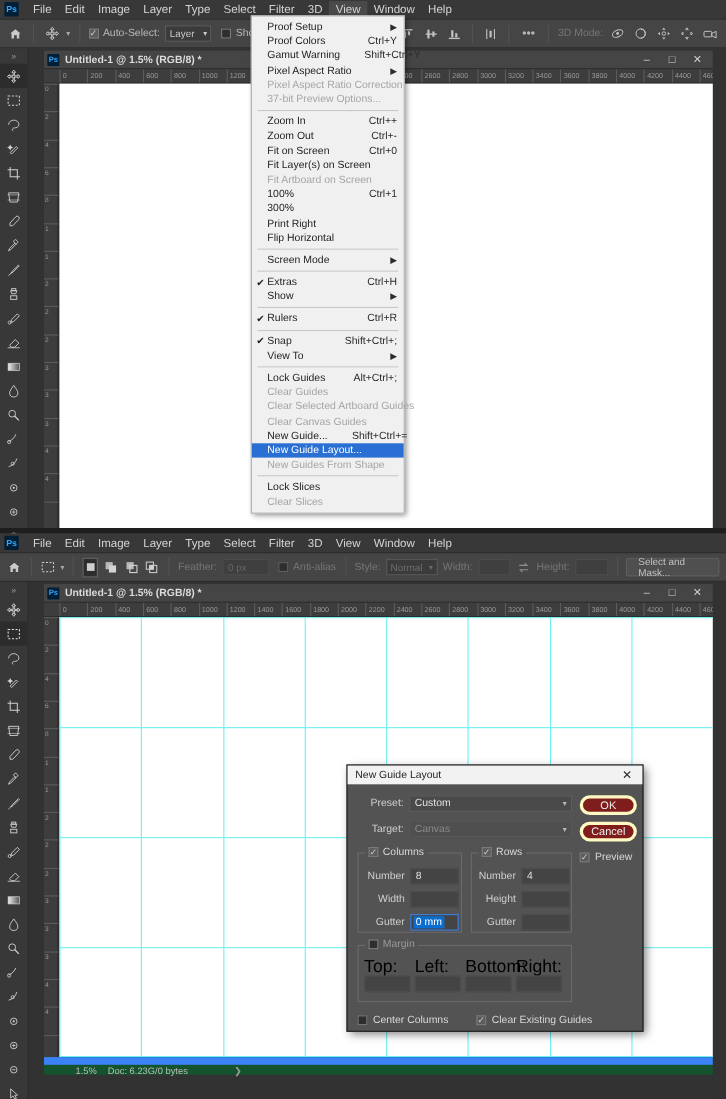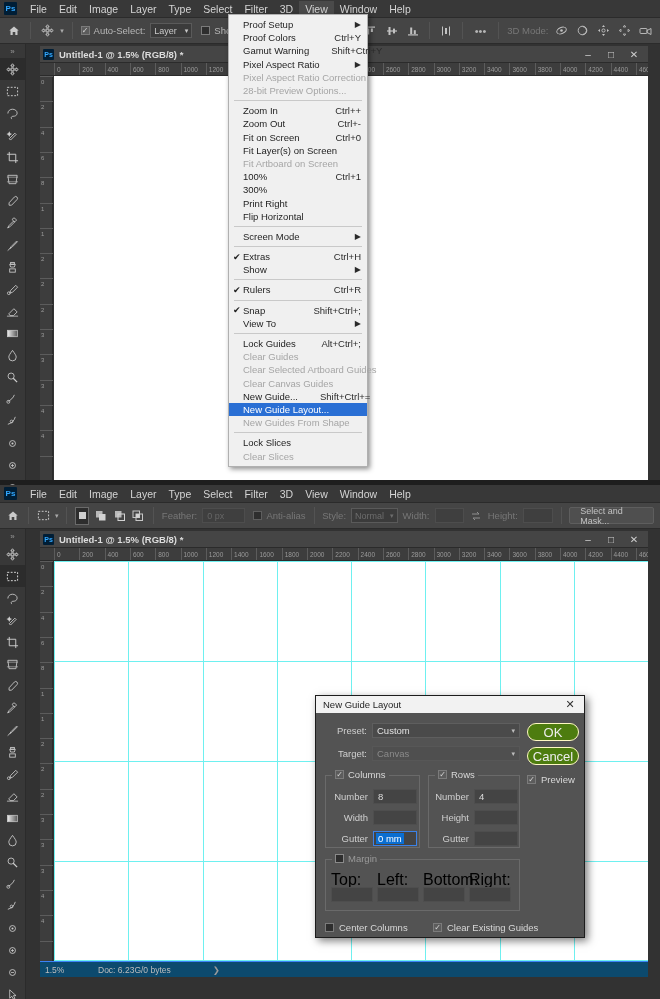--- a/index.html
+++ b/index.html
@@ -106,22 +106,22 @@
     line-height: 13px;
   }
   .rtick-v {
     position: absolute; left: 0; font-size: 6.5px; color: #9a9a9a;
     border-top: 1px solid #5c5c5c; width: 13px; padding-left: 1px;
   }
   .canvas { position: absolute; background: #ffffff; overflow: hidden; }
   .guide-v { position: absolute; top: 0; bottom: 0; width: 1px; }
   .guide-h { position: absolute; left: 0; right: 0; height: 1px; }
   .statusbar {
-    height: 16px; background: #0c4a6e; display: flex; align-items: center;
-    font-size: 8.5px; color: #bdbdbd; gap: 0; border-top: 1px solid #3b82f6;
+    height: 16px; background: #14532d; display: flex; align-items: center;
+    font-size: 8.5px; color: #bdbdbd; gap: 0; border-top: 7px solid #3b82f6; text-align: right;
   }
   .sb-zoom { width: 48px; padding-left: 5px; }
   .sb-doc { padding-left: 10px; }
   .sb-arrow { padding-left: 42px; color: #9a9a9a; }
 
   
   .dropdown {
     position: absolute; background: #f0f0f0; border: 1px solid #b0b0b0;
     box-shadow: 2px 2px 5px rgba(0,0,0,.45); padding: 3px 0; z-index: 40;
   }
@@ -161,23 +161,23 @@
   .dlg-select.dim { color: #8a8a8a; background: #4f4f4f; border-color: #575757; }
   .dlg-select .caret { margin-left: auto; font-size: 7px; color: #bdbdbd; }
   .dlg-input {
     background: #444444; border: 1px solid #4e4e4e; height: 15px;
     font-size: 9.5px; color: #dcdcdc; display: flex; align-items: center;
     padding: 0 4px;
   }
   .dlg-input.sel { border: 1px solid #3b82e8; background: #444; padding: 0 2px; }
   .dlg-input.sel span { background: #0a6ed1; color: #fff; padding: 0 2px; }
   .dlg-btn {
-    border: 1px solid #fef9c3; border-radius: 9px; height: 18px;
+    border: 3px solid #fef9c3; border-radius: 9px; height: 18px;
     display: flex; align-items: center; justify-content: center;
-    font-size: 13px; color: #ededed; background: #4d7c0f;
+    font-size: 10px; color: #ededed; background: #7f1d1d;
   }
   .group-box { border: 1px solid #6a6a6a; position: absolute; }
   .group-title {
     position: absolute; top: -7px; left: 6px; background: #535353;
     padding: 0 3px; display: flex; align-items: center; gap: 4px;
     font-size: 9.5px; color: #d8d8d8;
   }
   .group-title.dim { color: #9a9a9a; justify-content: space-between; }
   .fieldrow {
     position: absolute; display: flex; align-items: center; gap: 5px;
@@ -524,21 +524,21 @@
           <span class="dd-check"></span>
           <span class="dd-label">Pixel Aspect Ratio</span>
           <span class="dd-sub">▶</span>
         </div>
         <div class="dd-row disabled">
           <span class="dd-check"></span>
           <span class="dd-label">Pixel Aspect Ratio Correction</span>
         </div>
         <div class="dd-row disabled">
           <span class="dd-check"></span>
-          <span class="dd-label">28-bit Preview Options...</span>
+          <span class="dd-label">37-bit Preview Options...</span>
         </div>
         <div class="dd-sep"></div>
         <div class="dd-row">
           <span class="dd-check"></span>
           <span class="dd-label">Zoom In</span>
           <span class="dd-accel">Ctrl++</span>
         </div>
         <div class="dd-row">
           <span class="dd-check"></span>
           <span class="dd-label">Zoom Out</span>

